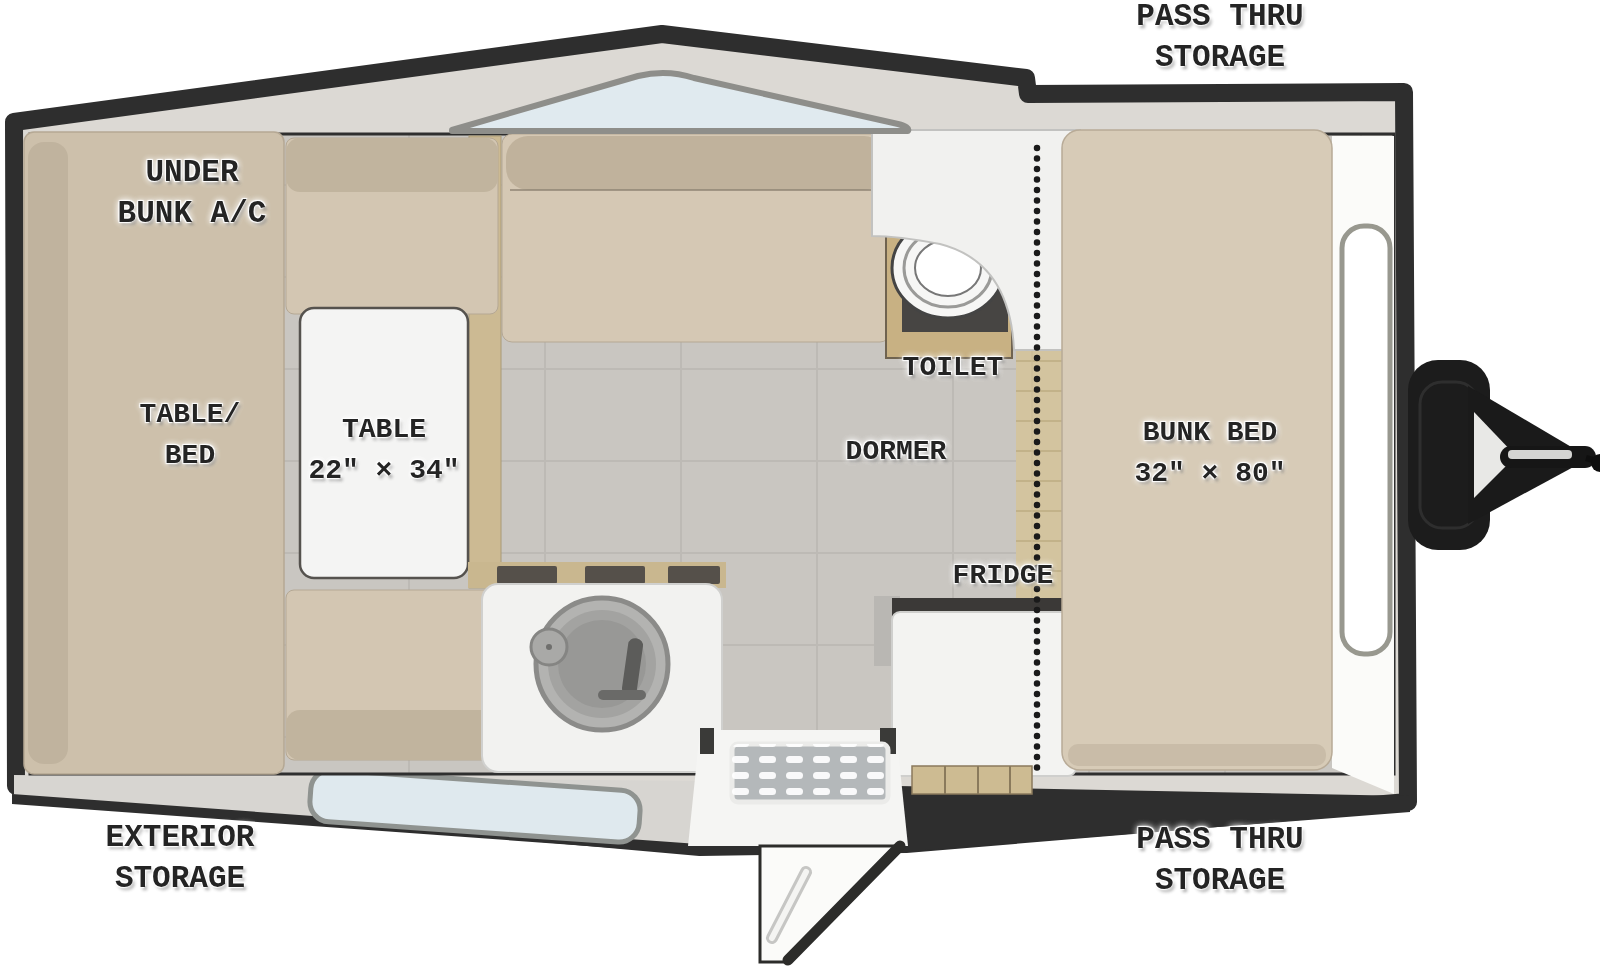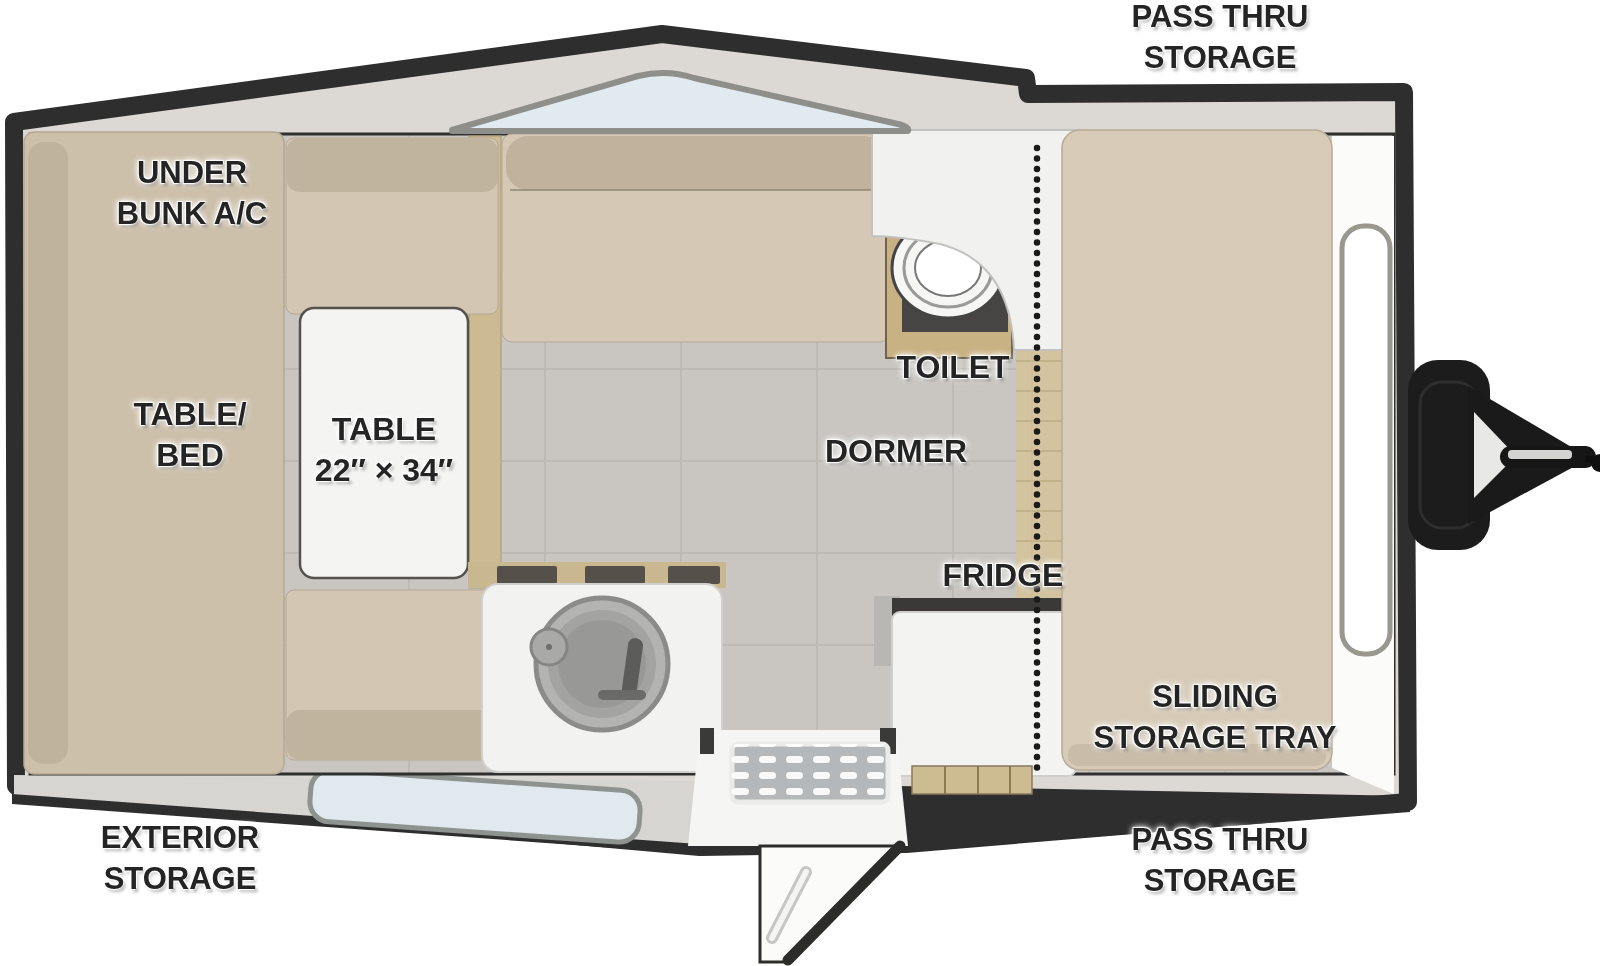--- a/index.html
+++ b/index.html
@@ -1,24 +1,24 @@
 <!DOCTYPE html>
 <html><head>
 <meta charset="utf-8">
 <style>
   html,body{margin:0;padding:0;background:#ffffff;}
   #stage{position:relative;width:1600px;height:966px;overflow:hidden;
-         font-family:Liberation Sans, sans-serif;}
+         font-family:Liberation Mono, monospace;}
   #plan-svg{position:absolute;left:0;top:0;width:1600px;height:966px;}
   .lbl{position:absolute;transform:translateX(-50%);text-align:center;white-space:nowrap;
        font-weight:bold;color:#242424;font-size:31px;line-height:41px;
        text-shadow:0 0 7px #fff,0 0 7px #fff,-1px -1px 1px #fff,1px -1px 1px #fff,
                    -1px 1px 1px #fff,2px 3px 3px rgba(40,40,40,.45);}
   .lbl span{display:block;}
-  .lbl-big{font-size:32px;}
+  .lbl-big{font-size:28px;}
 </style>
 </head>
 <body>
 
 <div id="stage">
 
 <svg id="plan-svg" viewBox="0 0 1600 966">
   <defs>
     <pattern id="tileP" patternUnits="userSpaceOnUse" width="136" height="92">
       <rect width="136" height="92" fill="#c9c6c1"></rect>
@@ -173,29 +173,29 @@
 </div>
 
 <div class="lbl lbl-big" style="left:953px;top:347px;">
   <span>TOILET</span>
 </div>
 
 <div class="lbl lbl-big" style="left:896px;top:431px;">
   <span>DORMER</span>
 </div>
 
+<div class="lbl lbl-big" style="left:1210px;top:412px;">
+  <span>BUNK BED</span>
+  <span>32″ × 80″</span>
+</div>
 
 <div class="lbl lbl-big" style="left:955px;top:555px;margin-left:48px;">
   <span>FRIDGE</span>
 </div>
 
-<div class="lbl" style="left:1215px;top:676px;">
-  <span>SLIDING</span>
-  <span>STORAGE TRAY</span>
-</div>
 
 <div class="lbl" style="left:180px;top:817px;">
   <span>EXTERIOR</span>
   <span>STORAGE</span>
 </div>
 
 <div class="lbl" style="left:1220px;top:819px;">
   <span>PASS THRU</span>
   <span>STORAGE</span>
 </div>

